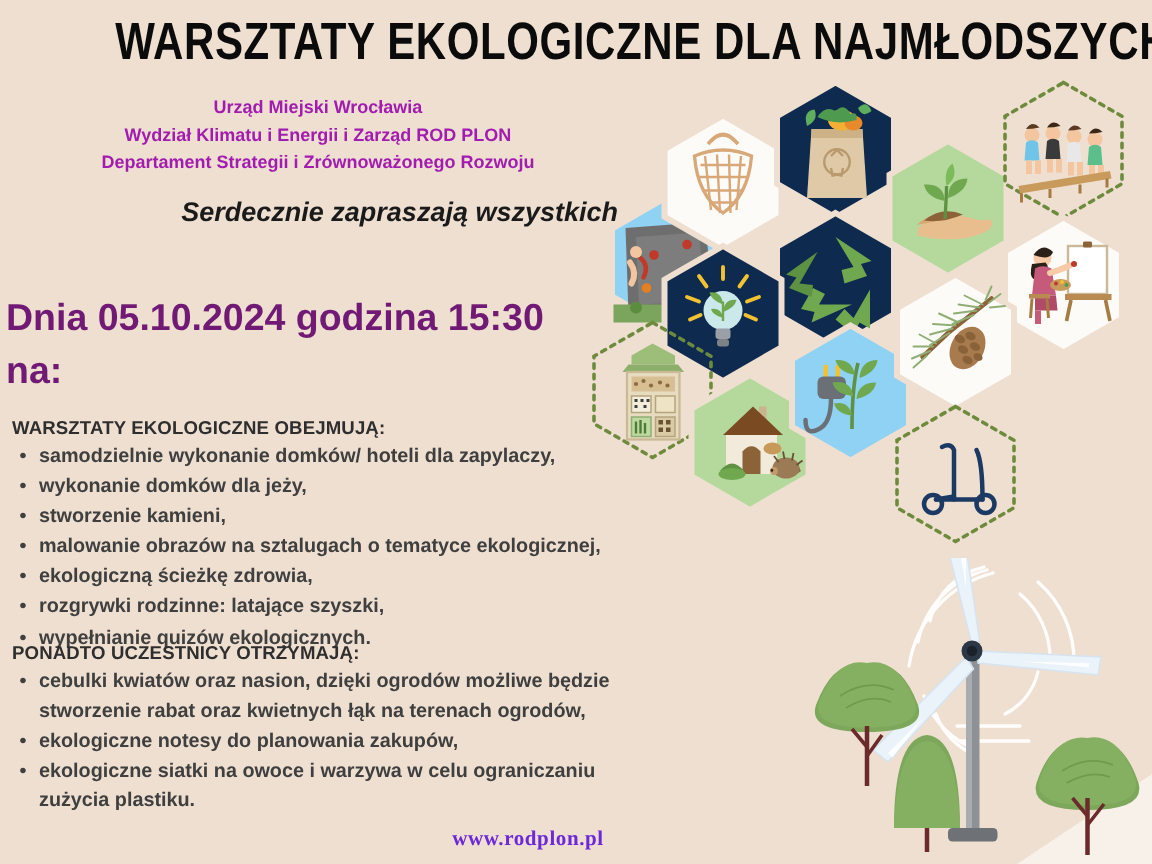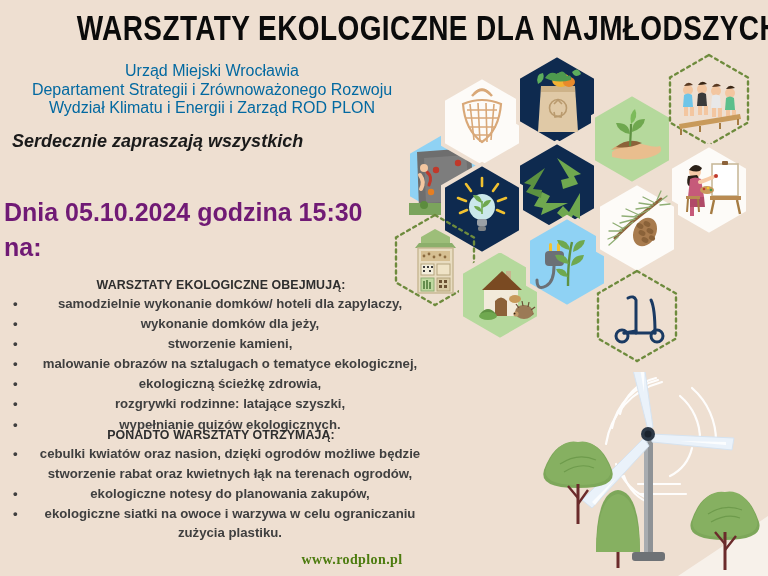--- a/index.html
+++ b/index.html
@@ -24,40 +24,40 @@
     transform:scaleX(0.80);
     transform-origin:center top;
     white-space:nowrap;
     z-index:40;
   }
 
   
   .org{
     position:absolute;left:12px;top:62px;width:400px;
     text-align:center;
-    font-size:16px;font-weight:normal;line-height:18.5px;
-    color:#0369a1;z-index:40;
+    font-size:12px;font-weight:bold;line-height:18.5px;
+    color:#a21caf;z-index:40;
   }
   .org div{white-space:nowrap;}
 
   .invite{
     position:absolute;left:12px;top:128px;width:400px;
-    text-align:left;
+    text-align:right;
     font-size:18px;font-weight:bold;font-style:italic;line-height:26px;
     color:#1A1A1A;z-index:40;
   }
 
   .datebox{
     position:absolute;left:4px;top:195px;width:430px;
     font-size:25px;font-weight:bold;line-height:35px;
     color:#701a75;z-index:40;
   }
 
   
-  .sec{position:absolute;z-index:40;color:#3C3C3C;text-align:center;}
+  .sec{position:absolute;z-index:40;color:#3C3C3C;}
   .sec-head{
     font-size:12.4px;font-weight:bold;letter-spacing:0.1px;
     color:#2E2E2E;margin:0 0 2px 4px;white-space:nowrap;
   }
   ul.blist{margin:0;padding:0;list-style:none;}
   ul.blist li{
     position:relative;
     font-size:13.2px;font-weight:bold;line-height:19.6px;
     color:#3F3F3F;
     padding-left:22px;margin-bottom:0.5px;
@@ -67,21 +67,21 @@
   }
   ul.blist li .cont{display:block;padding-left:0;}
   #sec1{left:4px;top:278px;width:430px;}
   #sec2{left:4px;top:428px;width:430px;}
 
   
   .siteurl{
     position:absolute;left:0;top:552px;width:704px;
     text-align:center;
     font-family:"Liberation Serif", serif;
-    font-weight:bold;font-size:14px;color:#4d7c0f;
+    font-weight:bold;font-size:14px;color:#6d28d9;
     letter-spacing:0.4px;z-index:45;
   }
 
   
   .hexwrap{position:absolute;left:0;top:0;width:768px;height:576px;z-index:10;}
 
   
   .scene{position:absolute;left:520px;top:372px;width:248px;height:200px;z-index:8;}
 
   
@@ -421,22 +421,22 @@
       <path d="M188 142 q17 -11 34 -4 M191 150 q16 -9 29 -4" stroke="#6E9B4C" stroke-width="1.2" fill="none"></path>
       <path d="M205 160 L205 198" stroke="#6B2B2B" stroke-width="3"></path>
       <path d="M205 172 L195 160 M205 178 L216 164" stroke="#6B2B2B" stroke-width="2.4"></path>
     </g>
   </svg>
 
   <div class="title">WARSZTATY EKOLOGICZNE DLA NAJMŁODSZYCH</div>
 
   <div class="org">
     <div>Urząd Miejski Wrocławia</div>
+    <div>Wydział Klimatu i Energii  i Zarząd ROD PLON</div>
     <div>Departament Strategii i Zrównoważonego Rozwoju</div>
-    <div>Wydział Klimatu i Energii  i Zarząd ROD PLON</div>
   </div>
 
   <div class="invite">
     <div>Serdecznie zapraszają wszystkich</div>
   </div>
 
   <div class="datebox">
     <div>Dnia 05.10.2024 godzina 15:30</div>
     <div>na:</div>
   </div>
@@ -469,21 +469,21 @@
           <span class="cont">rozgrywki rodzinne: latające szyszki,</span>
         </li>
       <li>
           <span class="bdot">•</span>
           <span class="cont">wypełnianie quizów ekologicznych.</span>
         </li>
     </ul>
   </div>
 
   <div class="sec" id="sec2">
-    <div class="sec-head">PONADTO WARSZTATY OTRZYMAJĄ:</div>
+    <div class="sec-head">PONADTO UCZESTNICY OTRZYMAJĄ:</div>
     <ul class="blist">
       <li>
           <span class="bdot">•</span>
           <span class="cont">cebulki kwiatów oraz nasion, dzięki ogrodów możliwe będzie stworzenie rabat oraz kwietnych łąk na terenach ogrodów,</span>
         </li>
       <li>
           <span class="bdot">•</span>
           <span class="cont">ekologiczne notesy do planowania zakupów,</span>
         </li>
       <li>

